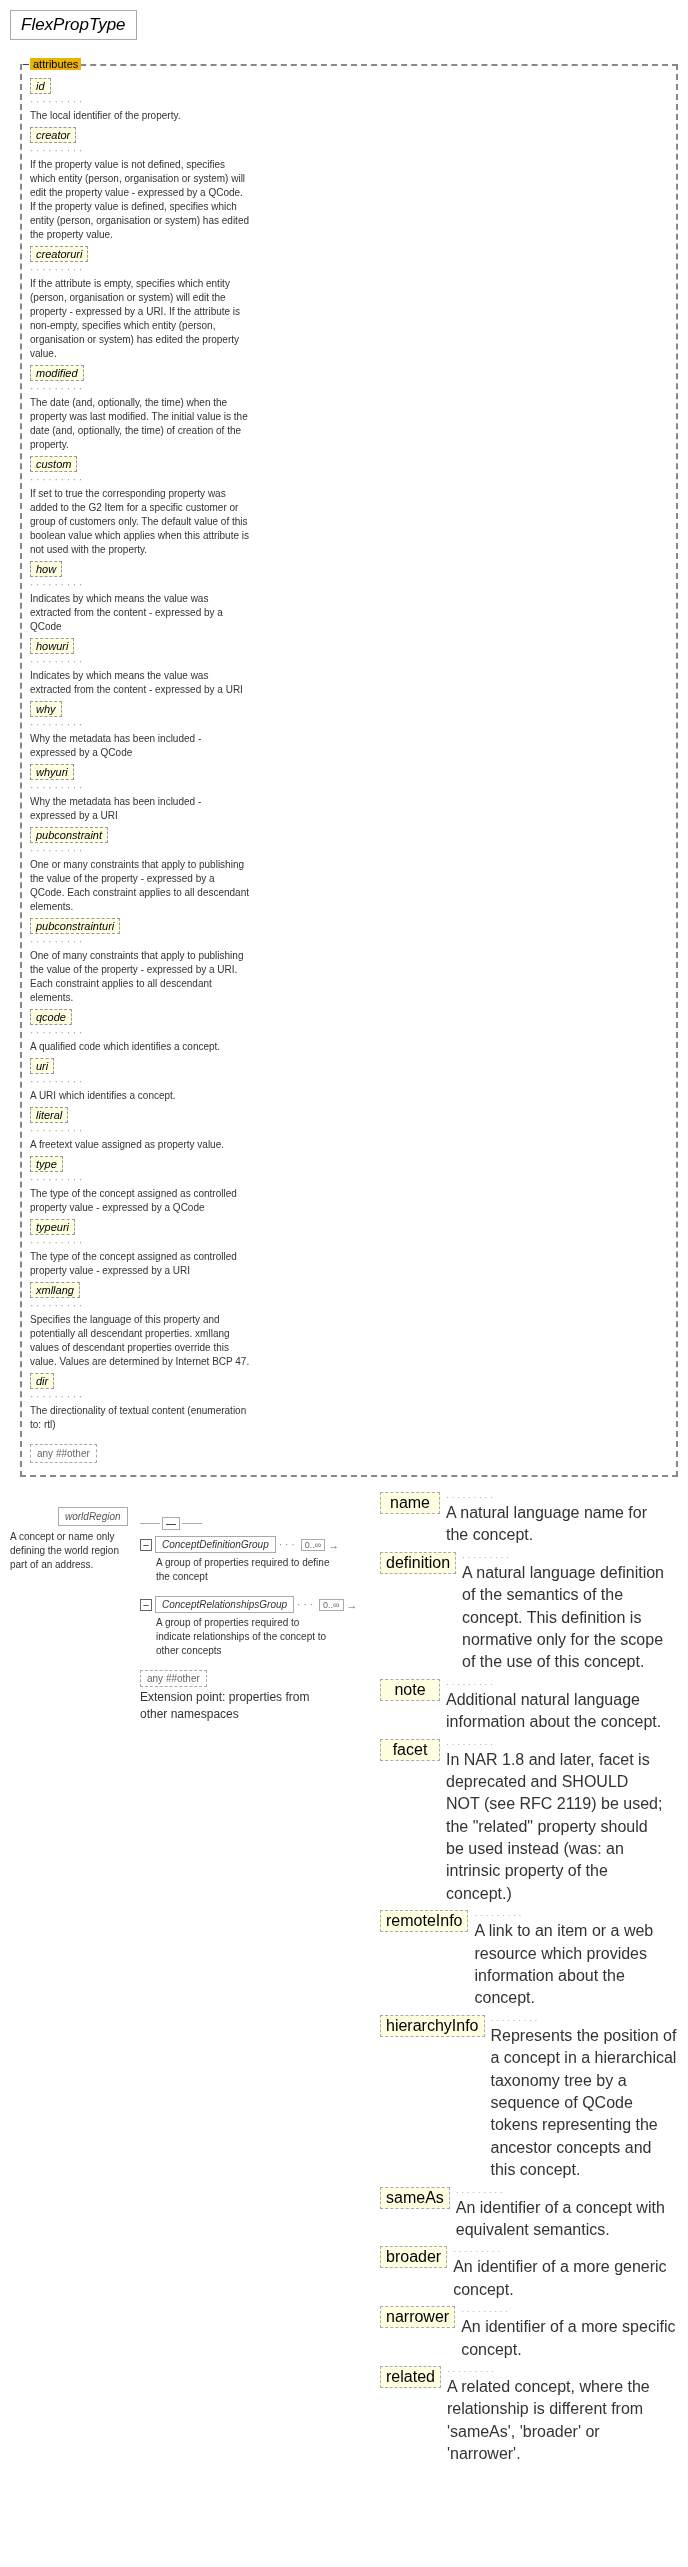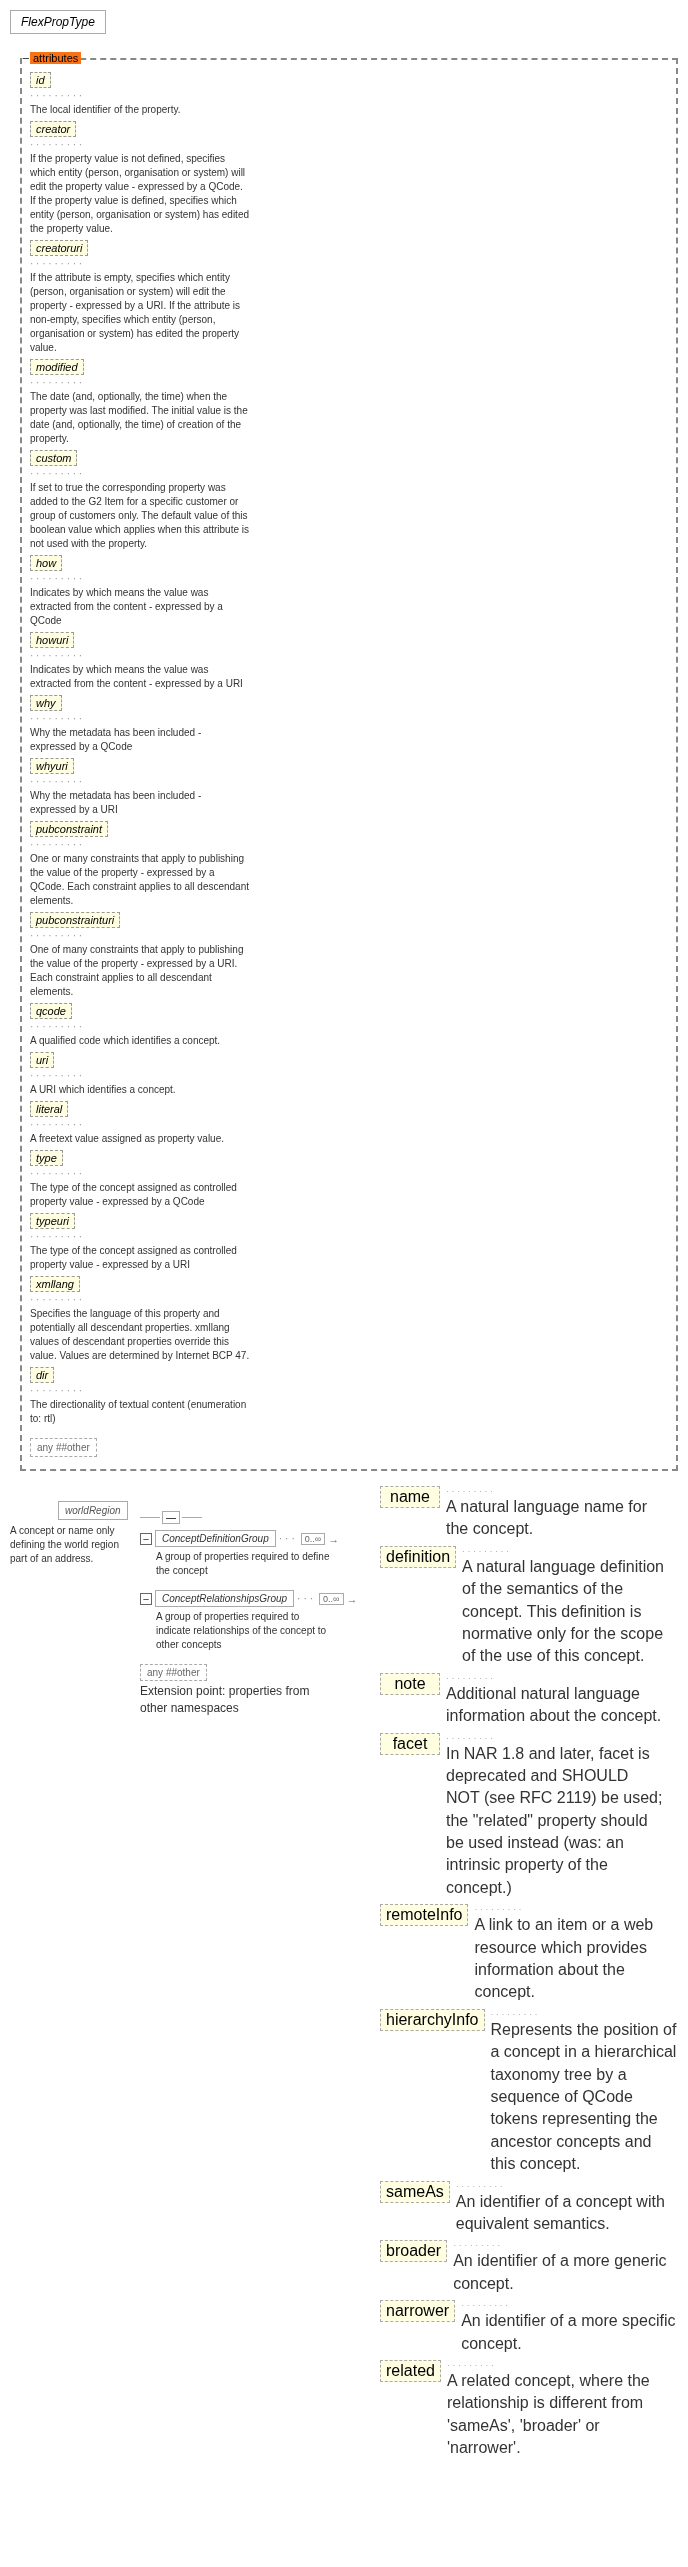--- a/index.html
+++ b/index.html
@@ -22,21 +22,21 @@
       padding: 6px 8px;
       margin: 14px 0 10px 10px;
       position: relative;
       background: #fff;
     }
 
     .attributes-title {
       position: absolute;
       top: -8px;
       left: 8px;
-      background: #f97316;
+      background: #eab308;
       padding: 0 3px;
       font-size: 11px;
     }
 
     .attr-minus {
       position: absolute;
       top: -9px;
       left: 0px;
       background: #fff;
       font-size: 13px;
@@ -126,21 +126,21 @@
       color: #333;
       flex-shrink: 0;
     }
   </style>
 </head>
 <body>
 
 <div class="page">
 
   
-  <div style="border:1px solid #aaa; padding:4px 10px; display:inline-block; margin-bottom:10px; font-size:12px; font-style:italic; background:#fff;">
+  <div style="border:1px solid #aaa; padding:4px 10px; display:inline-block; margin-bottom:10px; font-size:17px; font-style:italic; background:#fff;">
     <span>FlexPropType</span>
   </div>
 
   
   <div class="attributes-section">
     <span class="attr-minus">−</span>
     <span class="attributes-title">
       <span>attributes</span>
     </span>
 

